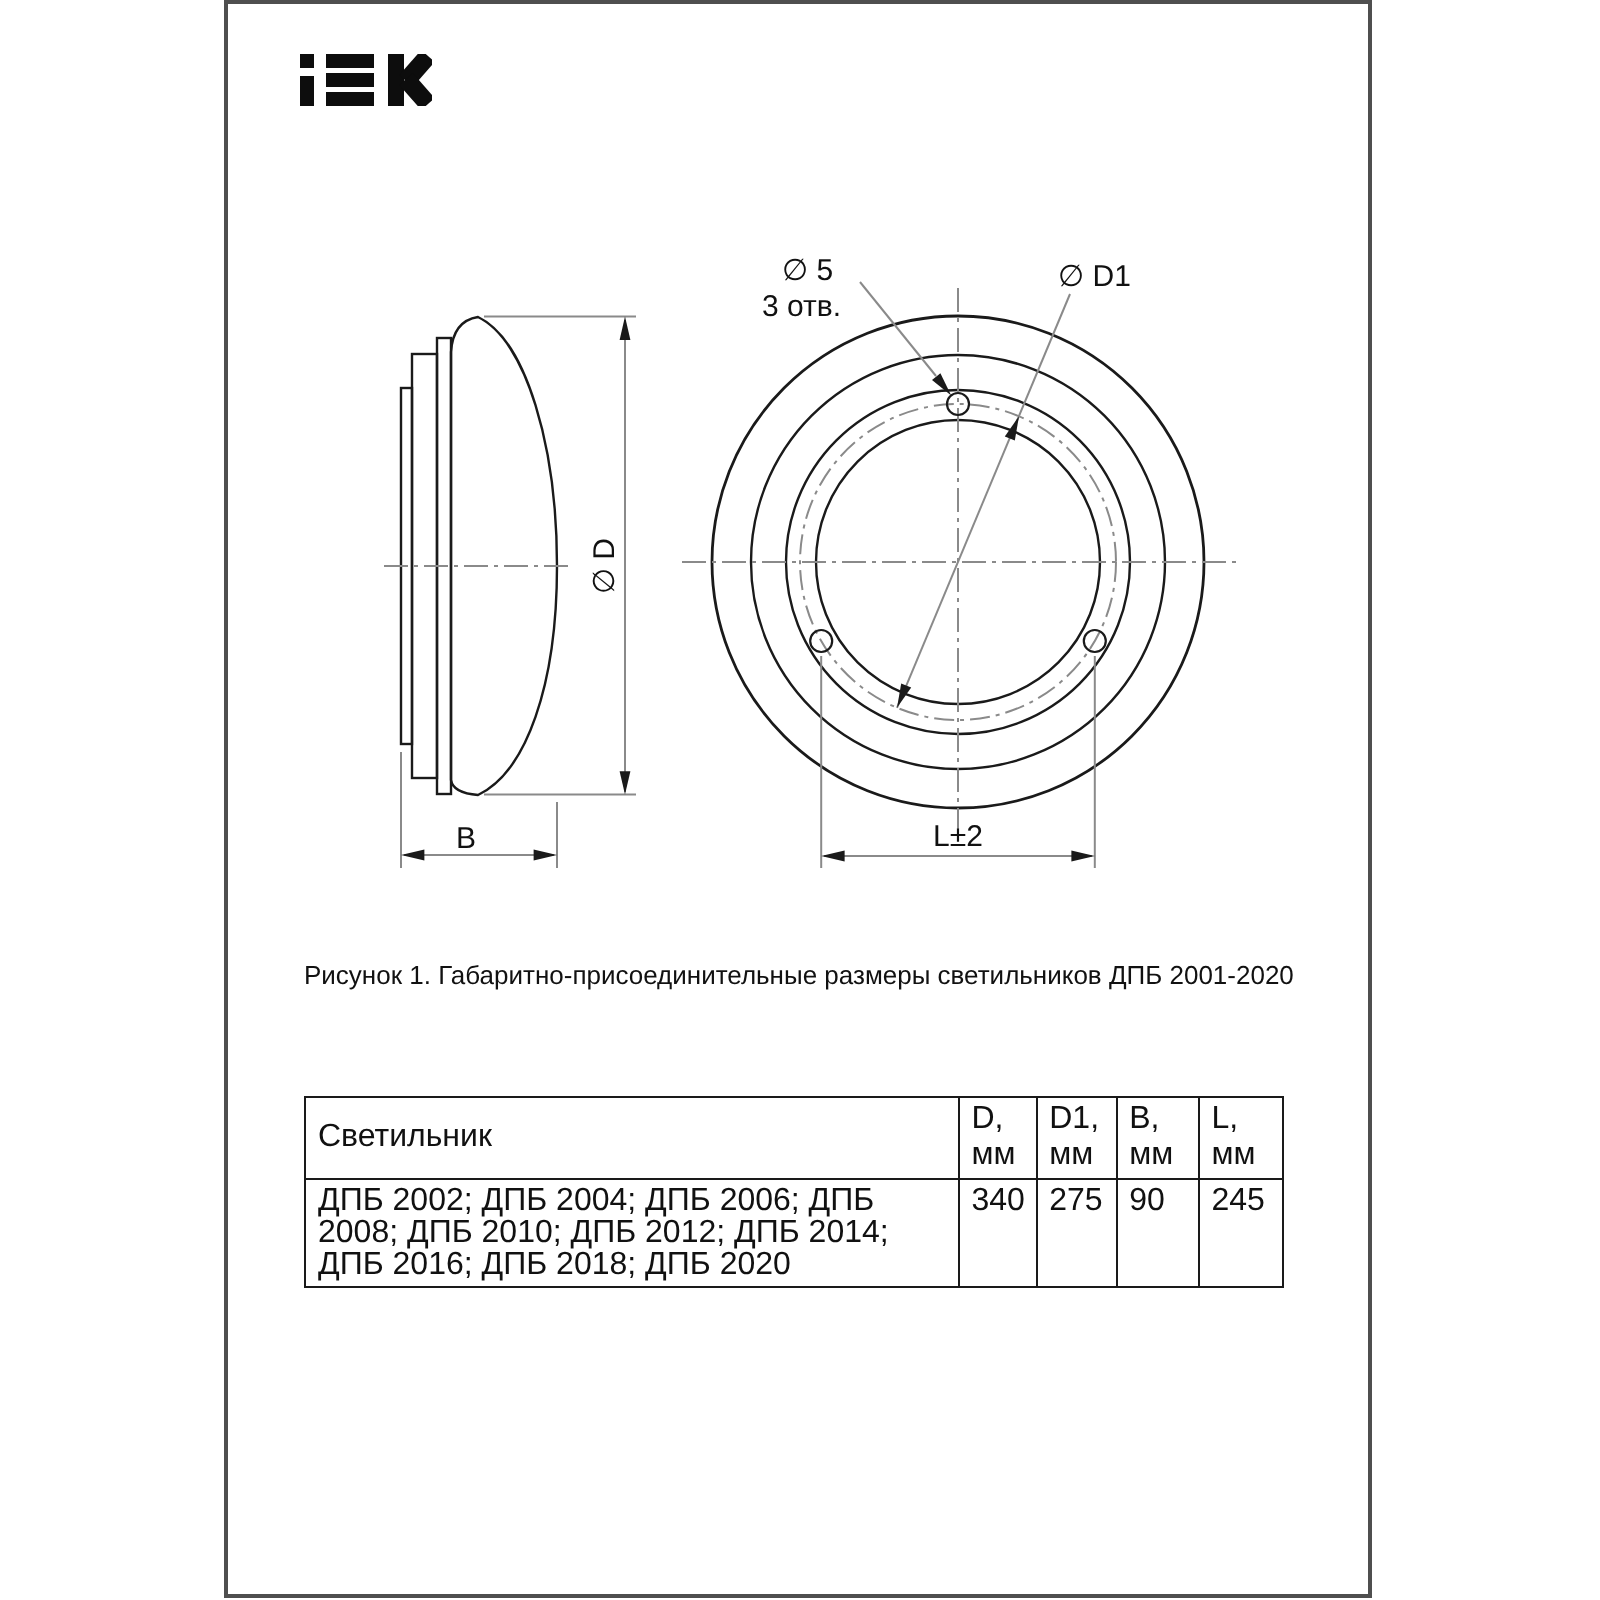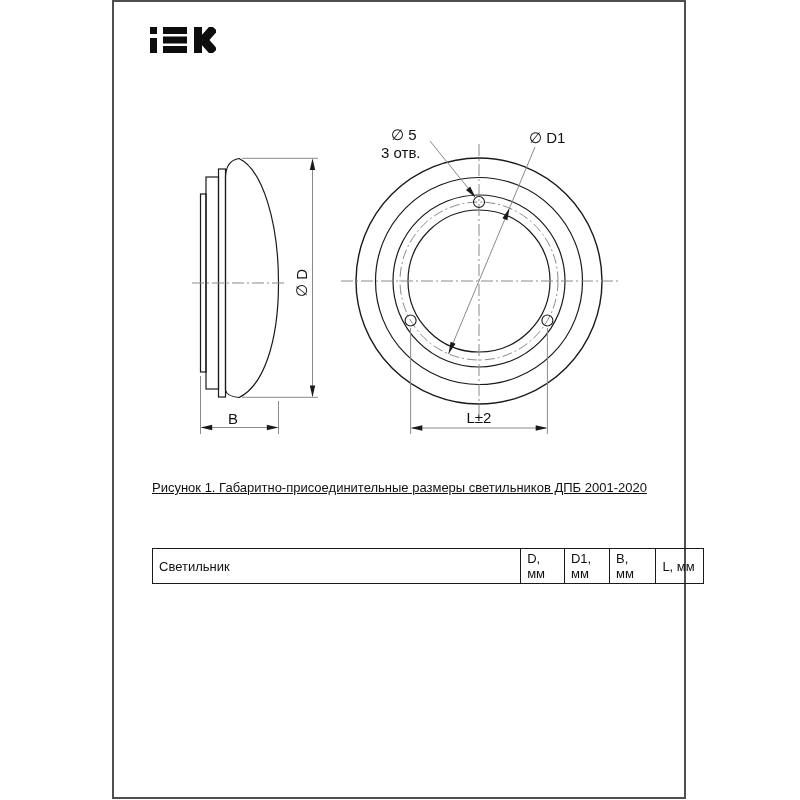--- a/index.html
+++ b/index.html
@@ -9,26 +9,26 @@
     overflow:hidden;
   }
   .page-frame{
     position:absolute;left:112px;top:0;width:570px;height:795px;
     border:2px solid #4f4f4f;background:transparent;pointer-events:none;
   }
   .logo{position:absolute;left:150px;top:27px;}
   .drawing{position:absolute;left:0;top:0;}
   .caption{
     position:absolute;left:152px;top:480px;width:520px;
-    font-size:13px;line-height:15px;margin:0;text-decoration:underline;
+    font-size:13px;line-height:15px;margin:0;
   }
   table.dims{
     position:absolute;left:152px;top:548px;
-    border-collapse:collapse;table-layout:fixed;width:552px;
-    font-size:13px;color:#111;
+    border-collapse:collapse;table-layout:fixed;width:490px;
+    font-size:16px;color:#111;
   }
   table.dims th,table.dims td{
     border:1px solid #1a1a1a;text-align:left;font-weight:normal;
     padding:2px 6px;
   }
   table.dims th{height:25px;vertical-align:middle;}
   table.dims td{height:33px;vertical-align:top;line-height:16px;padding-top:3px;}
   .c-model{width:294px;}
   .c-d{width:35px;}
   .c-d1{width:36px;}
@@ -136,14 +136,21 @@
   <thead>
     <tr>
       <th>Светильник</th>
       <th>D, мм</th>
       <th>D1, мм</th>
       <th>B, мм</th>
       <th>L, мм</th>
     </tr>
   </thead>
   <tbody>
+    <tr>
+      <td>ДПБ 2002; ДПБ 2004; ДПБ 2006; ДПБ 2008; ДПБ 2010; ДПБ 2012; ДПБ 2014; ДПБ 2016; ДПБ 2018; ДПБ 2020</td>
+      <td>340</td>
+      <td>275</td>
+      <td>90</td>
+      <td>245</td>
+    </tr>
   </tbody>
 </table>
 
 </body></html>

